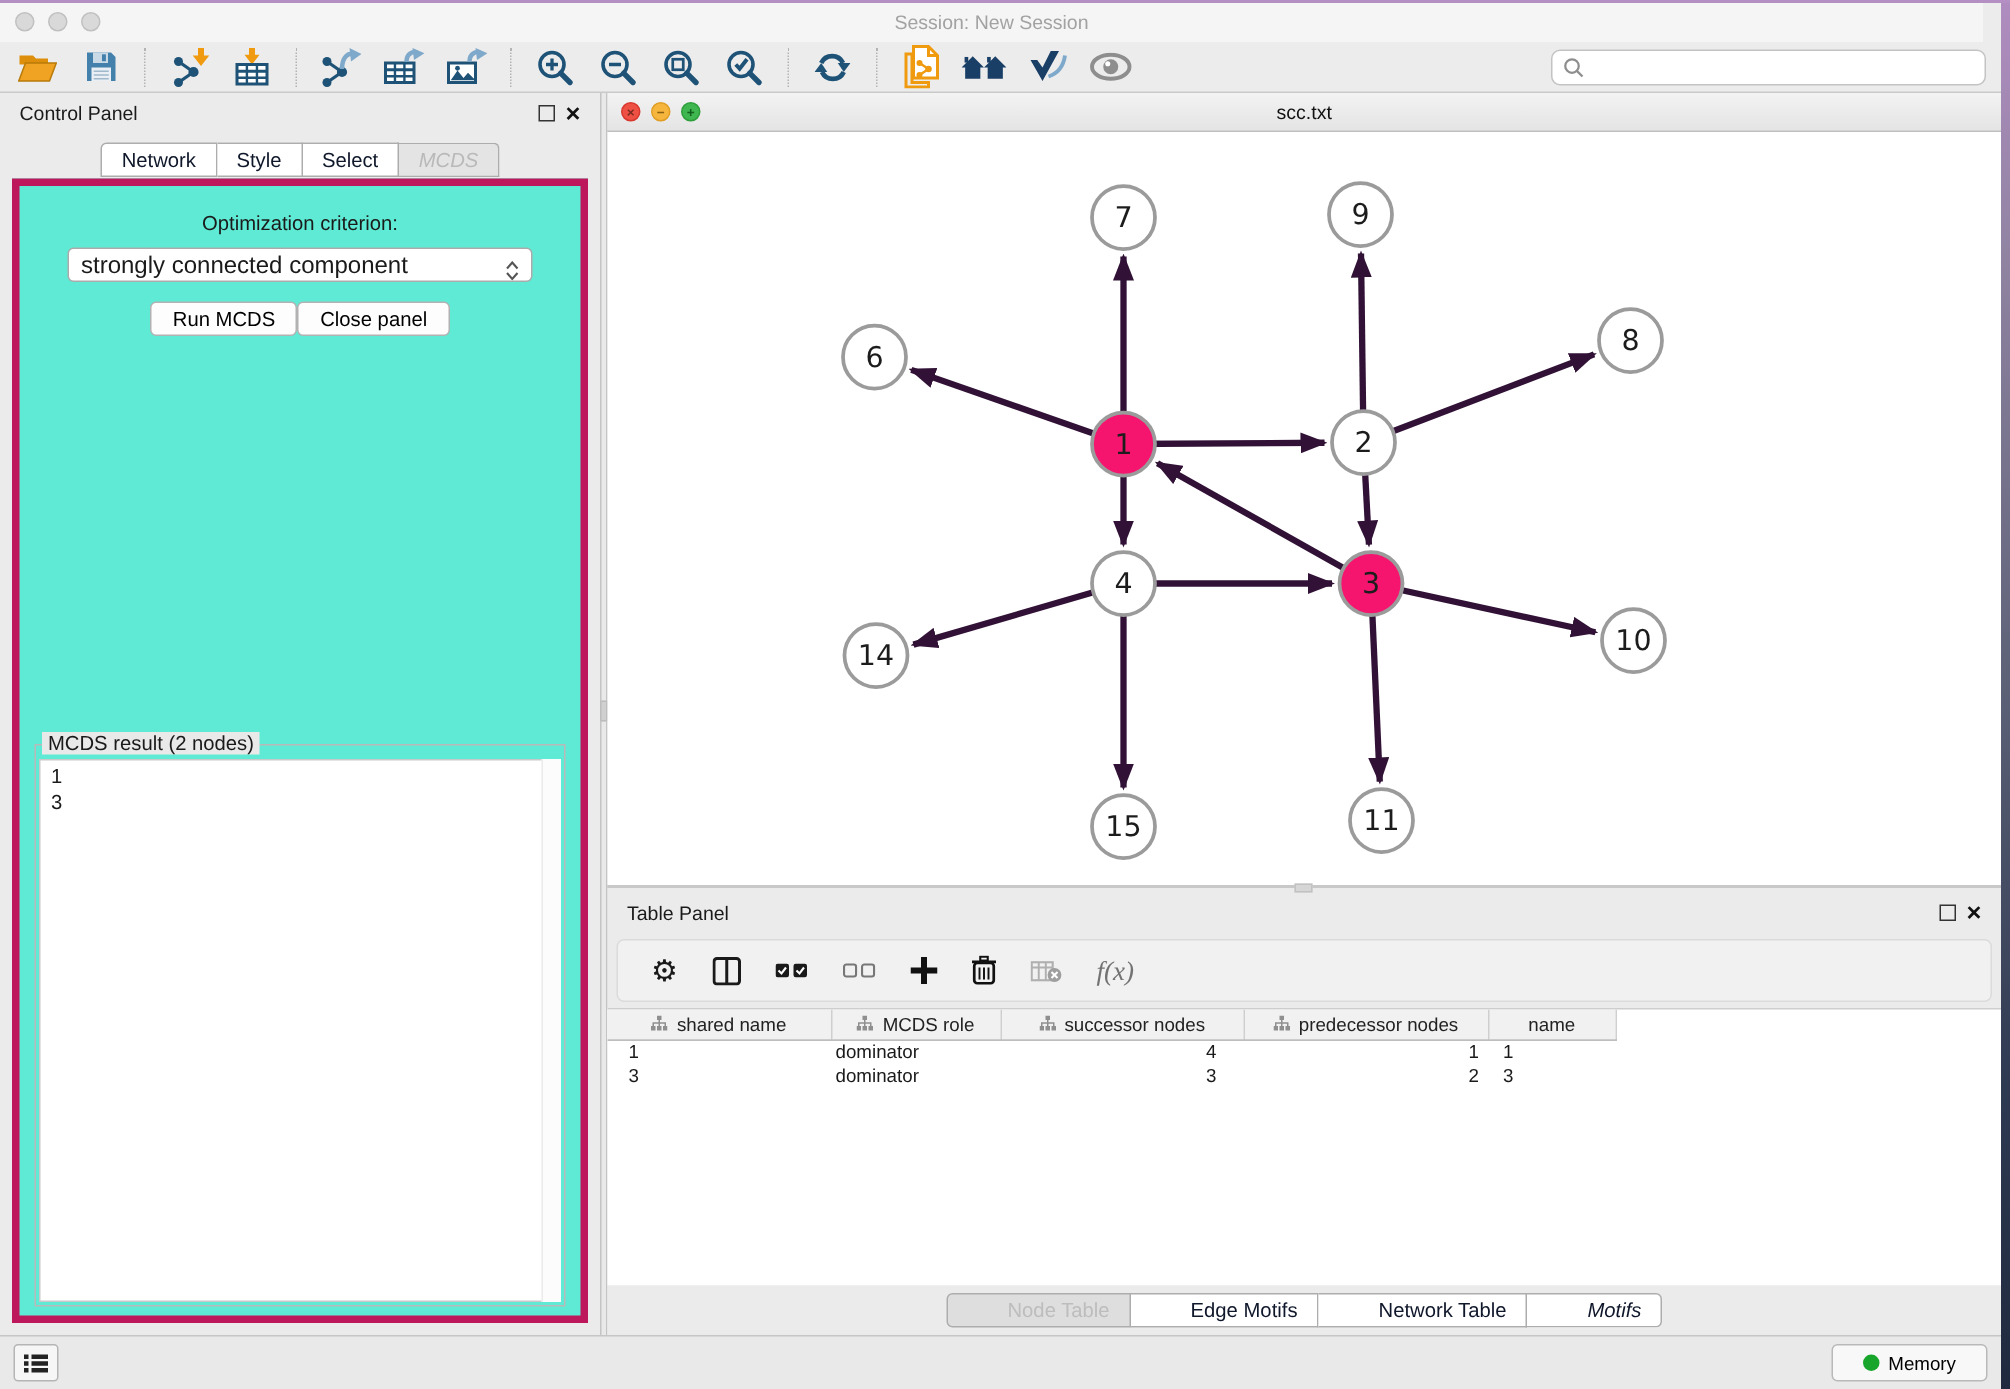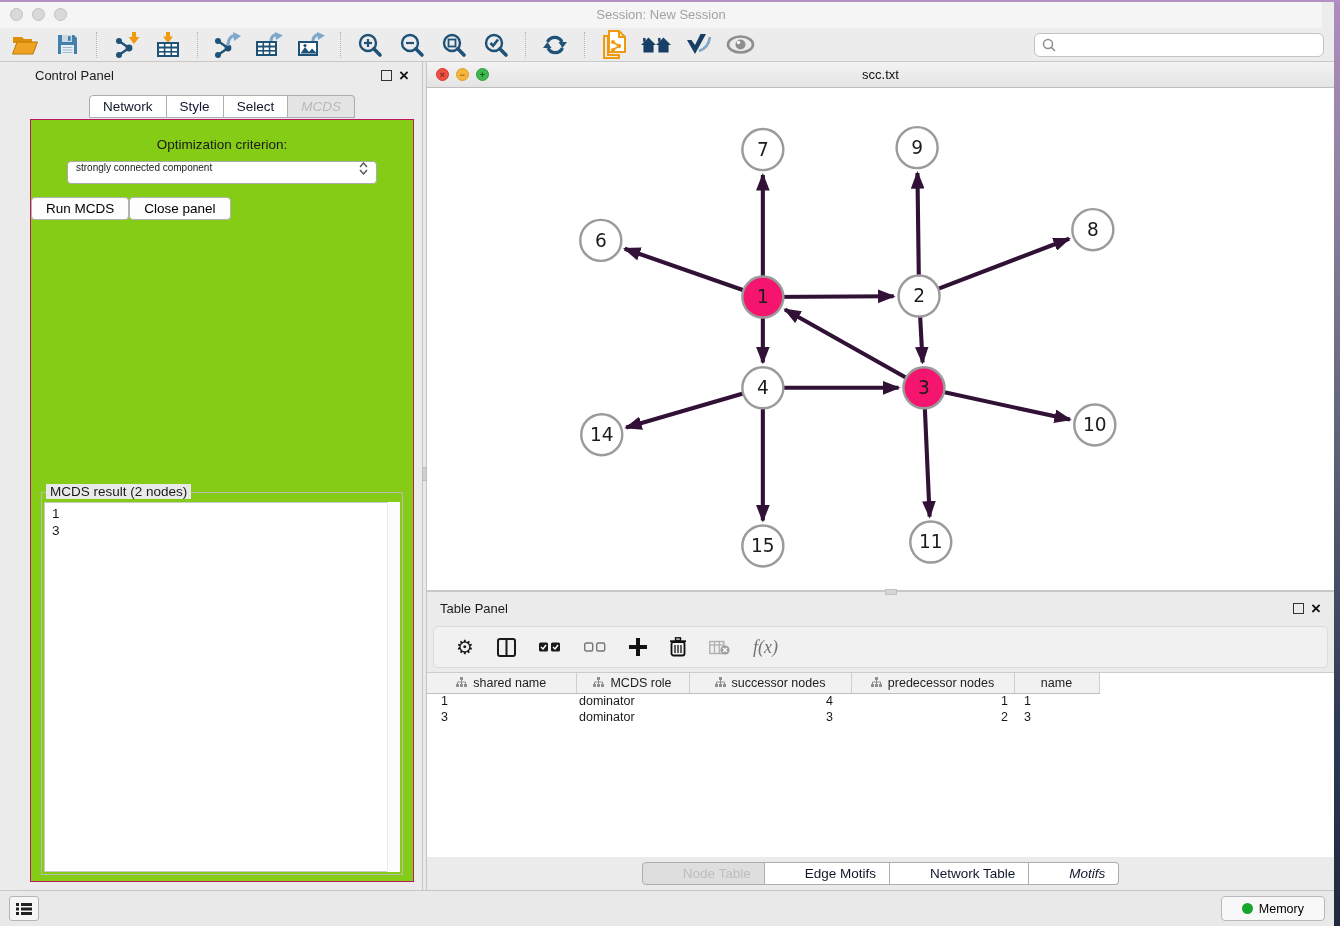--- a/index.html
+++ b/index.html
@@ -22,41 +22,41 @@
   
   .toolbar { position:absolute; top:28px; left:0; right:6px; height:34px; background:#ECECEC;
     border-bottom:1px solid #C9C9C9; display:flex; align-items:center; padding:0 10px; gap:12px; }
   .tb-btn { width:30px; height:28px; display:flex; align-items:center; justify-content:center; background:none; border:none; }
   .tb-sep { width:1px; height:26px; border-left:1px dotted #B3B3B3; margin:0 2px; }
   .search-wrap { margin-left:auto; width:290px; height:24px; background:#fff; border:1px solid #C3C3C3;
     border-radius:6px; display:flex; align-items:center; padding:0 7px; gap:5px; }
   .search-input { border:none; outline:none; flex:1; font-size:13px; background:transparent; }
 
   
-  .main { position:absolute; top:62px; left:0; right:6px; bottom:36px; display:flex;margin-left:22px; }
+  .main { position:absolute; top:62px; left:0; right:6px; bottom:36px; display:flex; }
 
   
   .control-panel { width:400px; background:#EBEBEB; position:relative; flex:none; }
   .cp-header { height:27px; display:flex; align-items:center; padding:0 13px; font-size:13px; }
   .panel-btns { margin-left:auto; display:flex; gap:7px; align-items:center; }
   .float-btn { font-size:12px; color:#222; background:none; border:1px solid #333; width:11px; height:11px; padding:0; }
   .close-btn { background:none; border:none; font-size:17px; font-weight:bold; color:#111; line-height:11px; padding:0; }
   .cp-tabs { height:29px; display:flex; justify-content:center; align-items:flex-end; }
   .seg-tab { height:23px; padding:0 13px; font-size:13.5px; background:#fff; border:1px solid #ADADAD;
     border-left:none; color:#0f172a; }
   .seg-tab:first-child { border-left:1px solid #ADADAD; border-radius:4px 0 0 0; }
   .seg-tab:last-child { border-radius:0 4px 0 0;font-style:italic; }
   .seg-tab.active { background:#E4E4E4; color:#B9B9B9; }
   .cp-content { position:absolute; left:8px; right:8px; top:57px; bottom:8px;
-    border:1px solid #be185d; background:#84cc16; }
+    border:5px solid #be185d; background:#5eead4; }
   .opt-label { margin-top:17px; text-align:center; font-size:13.5px; }
   .select-box { margin:9px auto 0; width:310px; height:23px; background:#fff; border:1px solid #ABABAB;
-    border-radius:4px; display:flex; align-items:flex-start; padding:0 8px; font-size:10px; }
+    border-radius:4px; display:flex; align-items:flex-end; padding:0 8px; font-size:16px; }
   .stepper { margin-left:auto; display:flex; flex-direction:column; gap:1px; }
-  .btn-row { margin-top:13px; display:flex; }
+  .btn-row { margin-top:13px; display:flex; justify-content:center; }
   .cp-btn { height:23px; padding:0 14px; background:#FDFDFD; border:1px solid #B2B2B2; border-radius:4px; font-size:13.5px; }
 
   .result-group { position:absolute; left:10px; right:10px; top:372px; bottom:6px; border:1px solid #B9B9B9; }
   .result-legend { position:absolute; top:-9px; left:4px; background:#E9E9E9; padding:0 4px; font-size:13.5px; }
   .result-box { position:absolute; left:2px; right:2px; top:9px; bottom:2px; background:#fff;
     border:1px solid #C9C9C9; font-size:13.5px; padding:2px 7px; line-height:17px; overflow:hidden; }
   .result-scroll { position:absolute; top:9px; bottom:2px; right:2px; width:13px; background:#FCFCFC; border-left:1px solid #EBEBEB; }
 
   
   .splitter-v { width:5px; flex:none; background:#E9E9E9; border-left:1px solid #C4C4C4; border-right:1px solid #C4C4C4; position:relative; }

